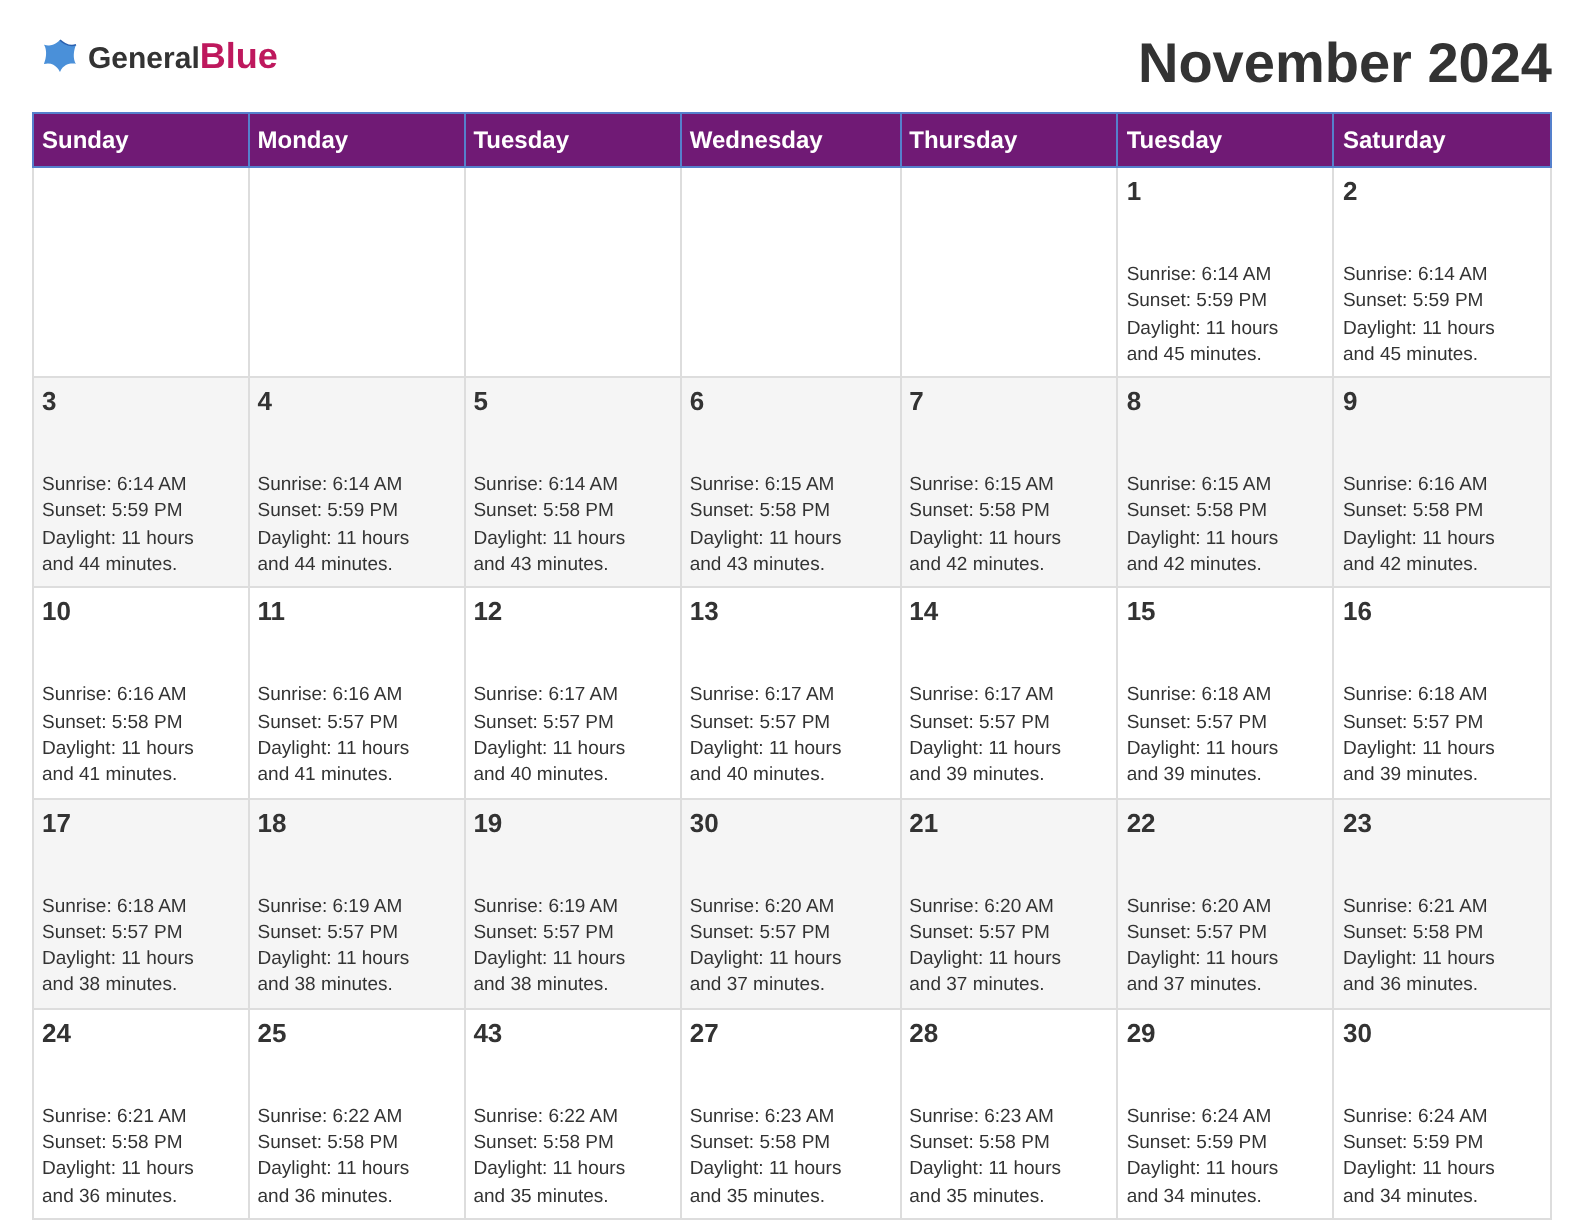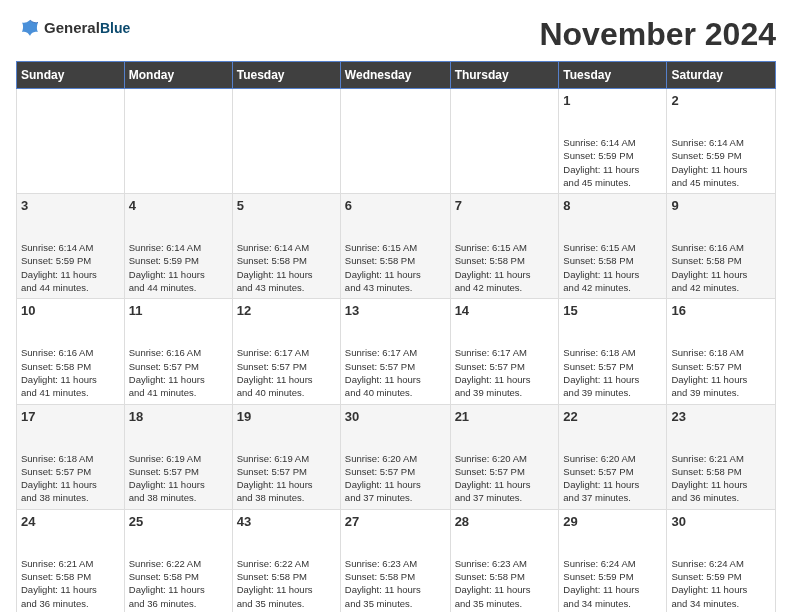--- a/index.html
+++ b/index.html
@@ -20,48 +20,48 @@
       display: flex;
       align-items: center;
       gap: 2px;
     }
     .logo-text-general {
       font-size: 15px;
       font-weight: bold;
       color: #333;
     }
     .logo-text-blue {
-      font-size: 14px;
+      font-size: 18px;
       font-weight: bold;
-      color: #0c4a6e;
+      color: #be185d;
     }
     .logo-icon {
       width: 24px;
       height: 24px;
       margin-left: 2px;
     }
     .title-section {
       text-align: right;
     }
     .month-title {
-      font-size: 32px;
+      font-size: 28px;
       font-weight: bold;
       color: #333;
     }
     .location {
       font-size: 14px;
       color: #555;
     }
     .calendar {
       width: 100%;
       border-collapse: collapse;
       border: 1px solid #ccc;
     }
     .calendar th {
-      background-color: #404040;
+      background-color: #701a75;
       color: #fff;
       padding: 6px 4px;
       font-size: 12px;
       text-align: left;
       border: 1px solid #5580cc;
     }
     .calendar td {
       vertical-align: top;
       padding: 4px;
       border: 1px solid #ddd;

